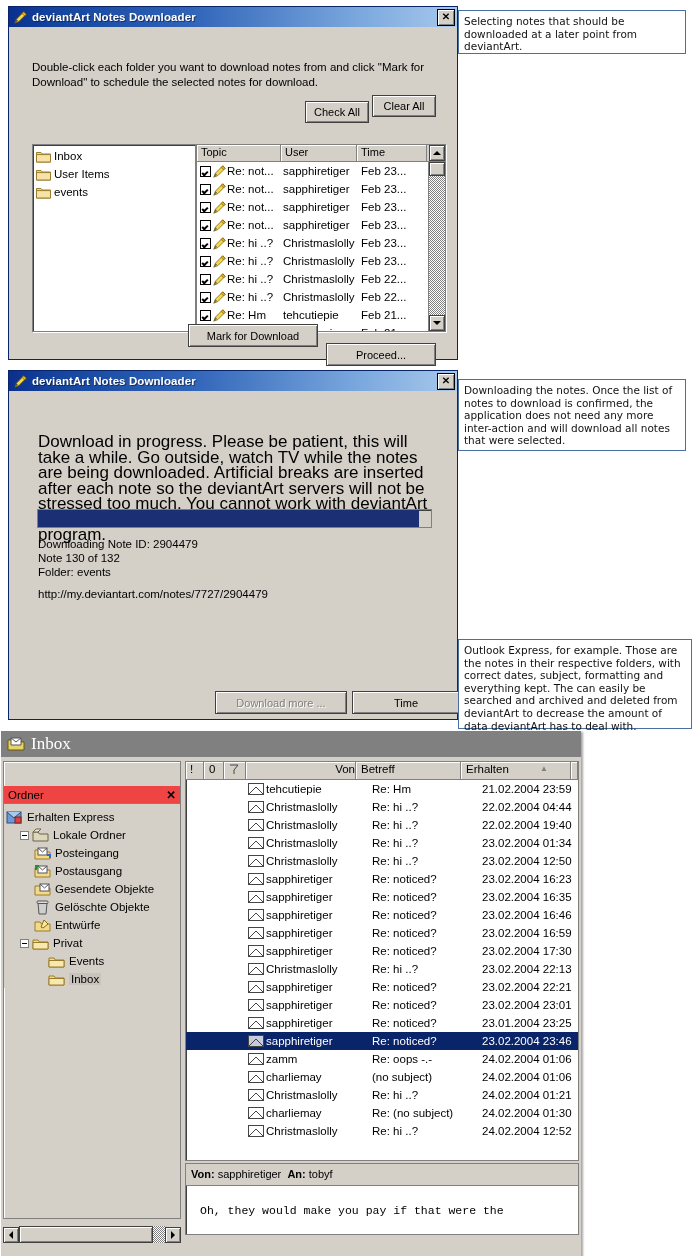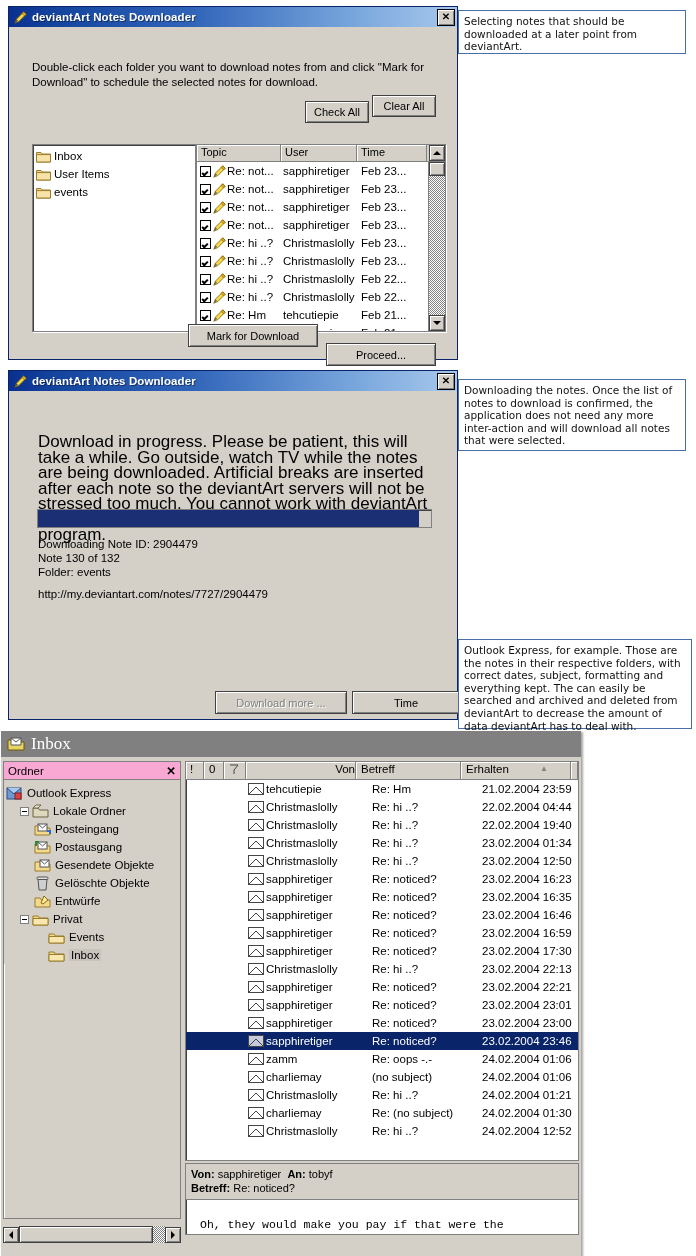--- a/index.html
+++ b/index.html
@@ -96,21 +96,21 @@
       box-shadow:2px 2px 2px rgba(0,0,0,.35);}
   .oe-header{height:26px;background:#808080;display:flex;align-items:center;padding-left:6px;
              border-bottom:1px solid #d4d0c8;}
   .oe-header .h-ico{width:18px;height:16px;margin-right:6px;position:relative;flex:0 0 18px;}
   .oe-header .h-txt{color:#fff;font-size:17px;font-family:"Liberation Serif", serif;}
 
   .oe-folders{position:absolute;left:2px;top:30px;width:178px;bottom:38px;
               background:#d4d0c8;border:1px solid #808080;box-shadow:inset 1px 1px 0 #fff;
               box-sizing:border-box;}
   .fhdr{height:17px;display:flex;align-items:center;justify-content:space-between;
-        padding:0 4px;font-size:11.5px;border-bottom:1px solid #808080;background:#f9a8d4;}
+        padding:0 4px;font-size:11.5px;border-bottom:1px solid #808080;background:#ef4444;margin-top:24px;}
   .ftree{background:#d4d0c8;padding:4px 0 0 2px;}
   .tnode{display:flex;align-items:center;height:18px;font-size:11.5px;white-space:nowrap;}
   .tico{width:17px;height:15px;margin-right:4px;flex:0 0 17px;position:relative;}
   .expander{width:9px;height:9px;border:1px solid #808080;background:#fff;
             margin-right:3px;flex:0 0 9px;position:relative;box-sizing:border-box;}
   .expander:before{content:"";position:absolute;left:1px;top:3px;width:5px;height:1px;background:#000;}
   .sel-label{background:#c8c4bc;padding:0 2px;}
 
   .oe-msgs{position:absolute;left:184px;top:30px;right:2px;height:400px;
            background:#fff;border:1px solid #808080;box-shadow:inset 1px 1px 0 #404040;
@@ -375,21 +375,21 @@
       <span style="font-weight:bold;cursor:default;">✕</span>
     </div>
     <div class="ftree" id="tree-rows">
         <div class="tnode">
           <span style="display:inline-block;width:0px;flex:0 0 0px;"></span>
           <span class="tico"><svg width="17" height="15" viewBox="0 0 17 15">
               <rect x="1" y="2" width="14" height="11" fill="#6b9ad6" stroke="#2a4d80"></rect>
               <path d="M1 2 L8 8 L15 2" fill="#a8c8ec" stroke="#2a4d80"></path>
               <rect x="9" y="7" width="6" height="6" fill="#e04040" stroke="#802020"></rect>
             </svg></span>
-          <span class="">Outlook Express</span>
+          <span class="">Erhalten Express</span>
         </div>
         <div class="tnode">
           <span style="display:inline-block;width:14px;flex:0 0 14px;"></span>
           <span class="expander"></span>
           <span class="tico"><svg width="17" height="15" viewBox="0 0 17 15">
               <path d="M1 4 L6 4 L7.5 6 L16 6 L16 13 L1 13 Z" fill="#dcd7bd" stroke="#6b6344"></path>
               <path d="M1 4 L4 1 L9 1 L6 4 Z" fill="#efebd6" stroke="#6b6344"></path>
             </svg></span>
           <span class="">Lokale Ordner</span>
         </div>
@@ -628,21 +628,21 @@
           <span style="width:120px;flex:0 0 120px;overflow:hidden;">23.02.2004 23:01</span>
         </div>
         <div class="mrow">
           <span style="width:62px;flex:0 0 62px;"></span>
           <span class="env"><svg width="16" height="12" viewBox="0 0 16 12">
               <rect x="0.5" y="0.5" width="15" height="11" fill="#fff" stroke="#444"></rect>
               <path d="M0.5 11.5 L8 4 L15.5 11.5" fill="none" stroke="#444"></path>
             </svg></span>
           <span style="width:106px;flex:0 0 106px;overflow:hidden;">sapphiretiger</span>
           <span style="width:110px;flex:0 0 110px;overflow:hidden;">Re: noticed?</span>
-          <span style="width:120px;flex:0 0 120px;overflow:hidden;">23.02.2004 23:00</span>
+          <span style="width:120px;flex:0 0 120px;overflow:hidden;">23.01.2004 23:25</span>
         </div>
         <div class="mrow sel">
           <span style="width:62px;flex:0 0 62px;"></span>
           <span class="env"><svg width="16" height="12" viewBox="0 0 16 12">
               <rect x="0.5" y="0.5" width="15" height="11" fill="#c6ccdd" stroke="#444"></rect>
               <path d="M0.5 11.5 L8 4 L15.5 11.5" fill="none" stroke="#444"></path>
             </svg></span>
           <span style="width:106px;flex:0 0 106px;overflow:hidden;">sapphiretiger</span>
           <span style="width:110px;flex:0 0 110px;overflow:hidden;">Re: noticed?</span>
           <span style="width:120px;flex:0 0 120px;overflow:hidden;">23.02.2004 23:46</span>
@@ -701,23 +701,19 @@
   </div>
 
   <div class="oe-preview">
     <div class="pv-head">
       <div>
         <b>Von:</b>
         <span>sapphiretiger</span>
         &nbsp;<b>An:</b>
         <span>tobyf</span>
       </div>
-      <div>
-        <b>Betreff:</b>
-        <span>Re: noticed?</span>
-      </div>
     </div>
     <div class="pv-body">
       <div>Oh, they would make you pay if that were the case....</div>
 
     </div>
   </div>
 </div>
 
 </body></html>

